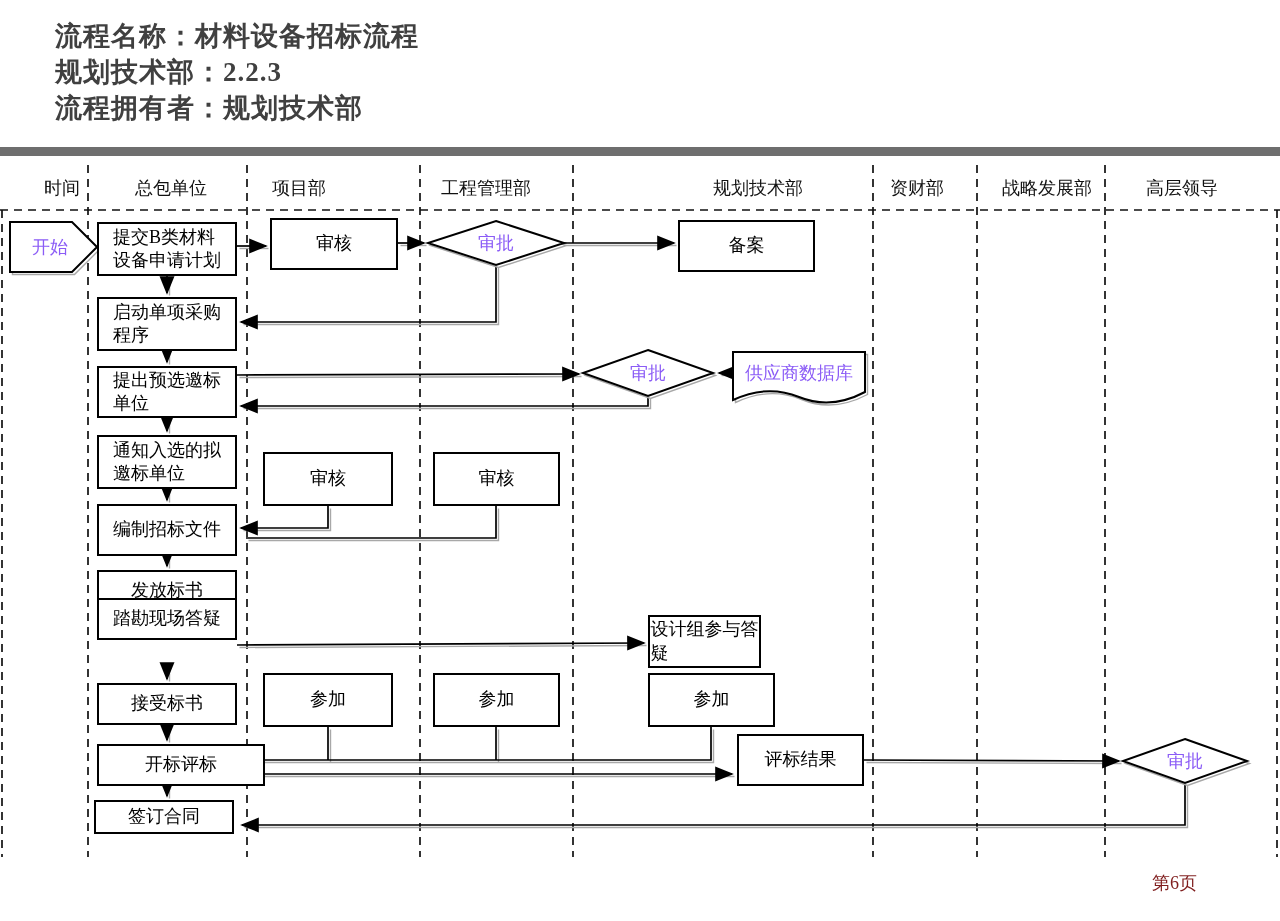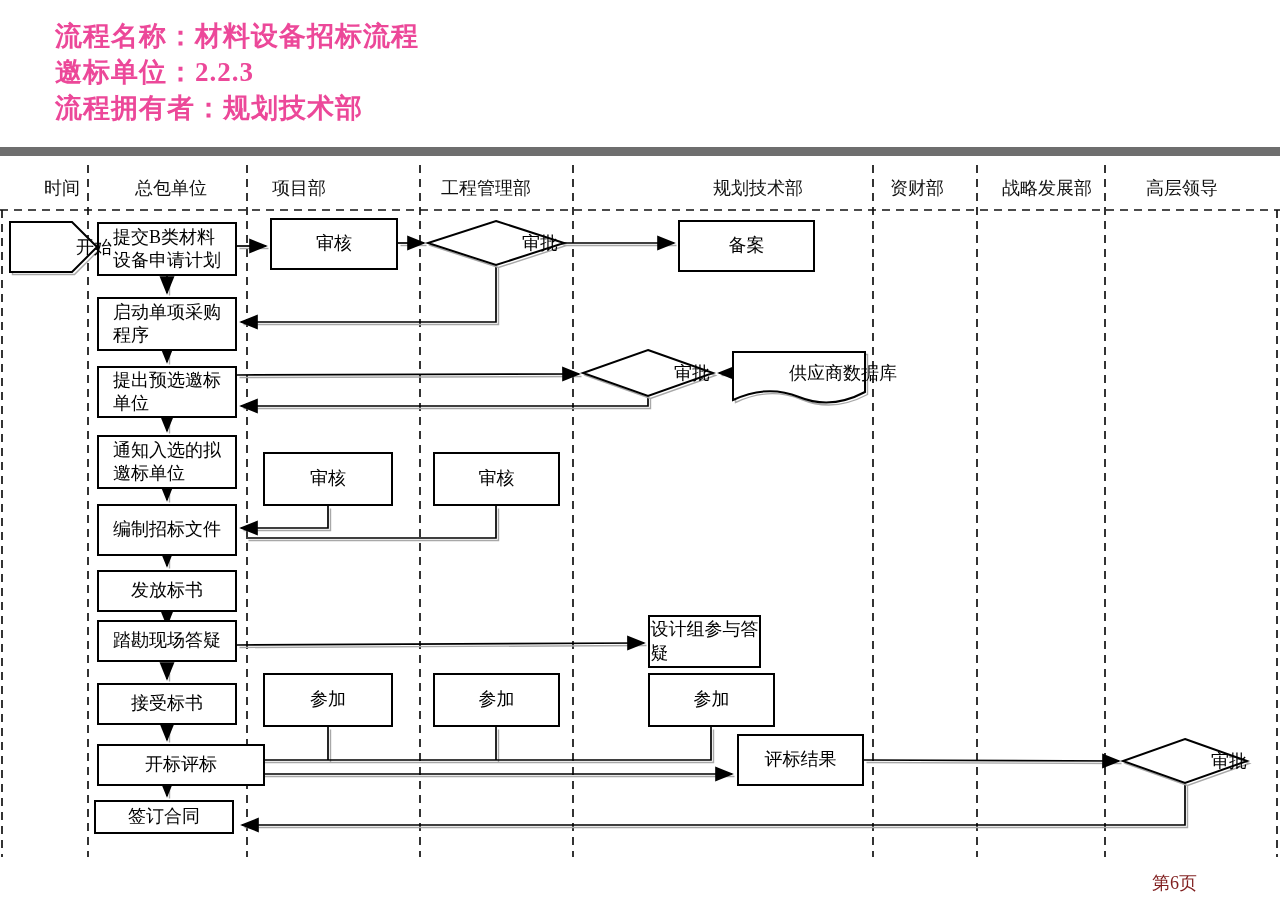--- a/index.html
+++ b/index.html
@@ -5,21 +5,21 @@
   * { margin:0; padding:0; box-sizing:border-box; }
   html,body { background:#ffffff; }
   body { font-family:"Liberation Serif", serif; }
   #page {
     position:relative; width:1280px; height:921px; background:#ffffff;
     overflow:hidden;
   }
   
   .title-block { position:absolute; left:55px; top:18px; }
   .title-line {
-    font-weight:bold; font-size:27px; line-height:36px; color:#ec4899;
+    font-weight:bold; font-size:27px; line-height:36px; color:#404040;
     font-family:"Liberation Serif", serif; letter-spacing:1px;
   }
   .separator-bar {
     position:absolute; left:0; top:147px; width:1280px; height:9px;
     background:#6e6e6e;
   }
   
   .lane-label {
     position:absolute; top:176px; transform:translateX(-50%);
     font-size:18px; color:#111; white-space:nowrap;
@@ -27,37 +27,36 @@
   
   #wire-svg { position:absolute; left:0; top:0; width:1280px; height:921px; }
   
   .fbox {
     position:absolute; border:2px solid #000; background:#fff;
     display:flex; align-items:center; justify-content:center;
     font-size:18px; line-height:1.3; color:#000;
     white-space:pre-line;
   }
   .shape-label {
-    position:absolute; text-align:center; font-size:18px; color:#000000;
+    position:absolute; text-align:center; font-size:18px; color:#8b5cf6;
     white-space:nowrap;
-    margin-left:44px;
   }
   
   .page-number {
     position:absolute; left:1152px; top:871px; font-size:18px; color:#7f1d1d;
   }
 </style>
 </head>
 <body>
 
 <div id="page">
 
   <div class="title-block">
     <div class="title-line">流程名称：材料设备招标流程</div>
-    <div class="title-line">邀标单位：2.2.3</div>
+    <div class="title-line">规划技术部：2.2.3</div>
     <div class="title-line">流程拥有者：规划技术部</div>
   </div>
 
   <div class="separator-bar"></div>
 
   <div class="lane-label" style="left:62px">时间</div>
   <div class="lane-label" style="left:171px">总包单位</div>
   <div class="lane-label" style="left:299px">项目部</div>
   <div class="lane-label" style="left:486px">工程管理部</div>
   <div class="lane-label" style="left:758px">规划技术部</div>
@@ -159,21 +158,21 @@
   <div class="fbox" style="left:97px;top:222px;width:140px;height:54px">提交B类材料
 设备申请计划</div>
   <div class="fbox" style="left:97px;top:297px;width:140px;height:54px">启动单项采购
 程序</div>
   <div class="fbox" style="left:97px;top:435px;width:140px;height:54px">通知入选的拟
 邀标单位</div>
   <div class="fbox" style="left:97px;top:366px;width:140px;height:52px">提出预选邀标
 单位</div>
   <div class="fbox" style="left:97px;top:504px;width:140px;height:52px">编制招标文件</div>
   <div class="fbox" style="left:97px;top:570px;width:140px;height:42px">发放标书</div>
-  <div class="fbox" style="left:97px;top:620px;width:140px;height:42px">踏勘现场答疑</div>
+  <div class="fbox" style="left:97px;top:598px;width:140px;height:42px">踏勘现场答疑</div>
   <div class="fbox" style="left:97px;top:683px;width:140px;height:42px">接受标书</div>
   <div class="fbox" style="left:97px;top:744px;width:168px;height:42px">开标评标</div>
   <div class="fbox" style="left:94px;top:800px;width:140px;height:34px">签订合同</div>
 
   <div class="fbox" style="left:270px;top:218px;width:128px;height:52px">审核</div>
   <div class="fbox" style="left:678px;top:220px;width:137px;height:52px">备案</div>
   <div class="fbox" style="left:263px;top:452px;width:130px;height:54px">审核</div>
   <div class="fbox" style="left:433px;top:452px;width:127px;height:54px">审核</div>
   <div class="fbox" style="left:648px;top:615px;width:113px;height:53px">设计组参与答
 疑</div>

